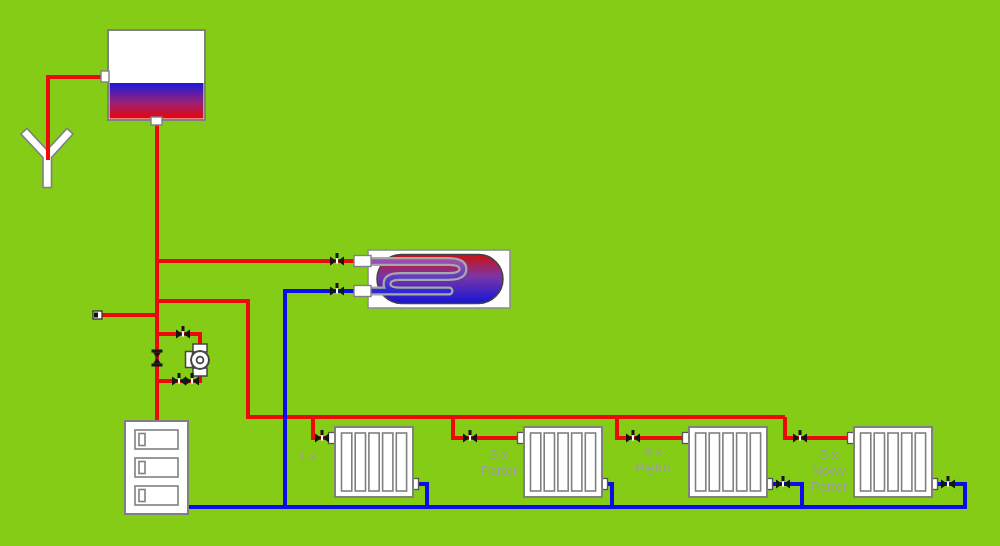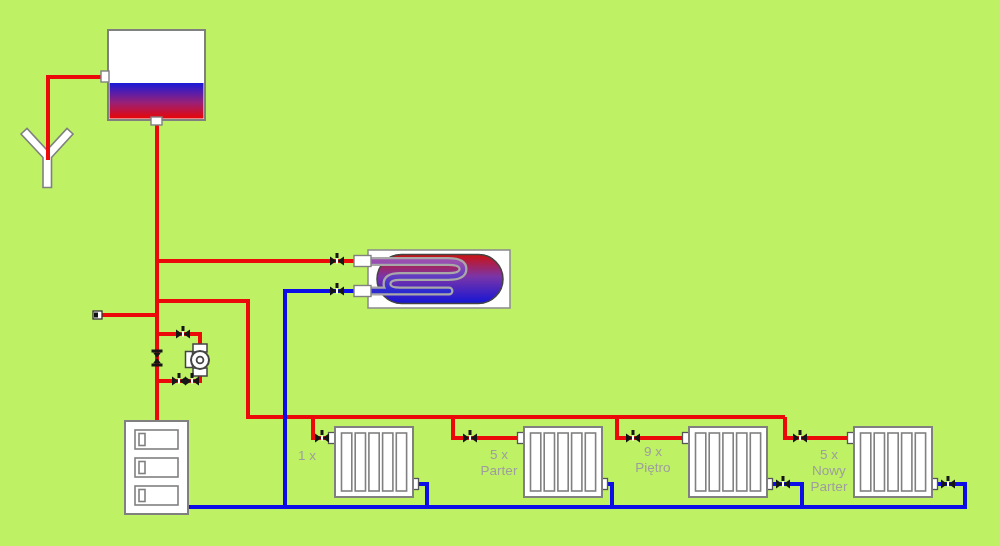--- a/index.html
+++ b/index.html
@@ -1,16 +1,16 @@
 <!DOCTYPE html>
 <html><head>
 <meta charset="utf-8">
 <style>
   html,body{margin:0;padding:0;}
-  .canvas{position:relative;width:1000px;height:546px;background:#bef264;overflow:hidden;
+  .canvas{position:relative;width:1000px;height:546px;background:#84cc16;overflow:hidden;
           font-family:"Liberation Sans", sans-serif;}
   svg{position:absolute;left:0;top:0;}
   text.rad-label{fill:#9e9e9e;font-size:13.5px;font-family:"Liberation Sans",sans-serif;}
 </style>
 </head>
 <body>
 
 <div class="canvas">
 <svg width="1000" height="546" viewBox="0 0 1000 546" xmlns="http://www.w3.org/2000/svg">
   <defs>

